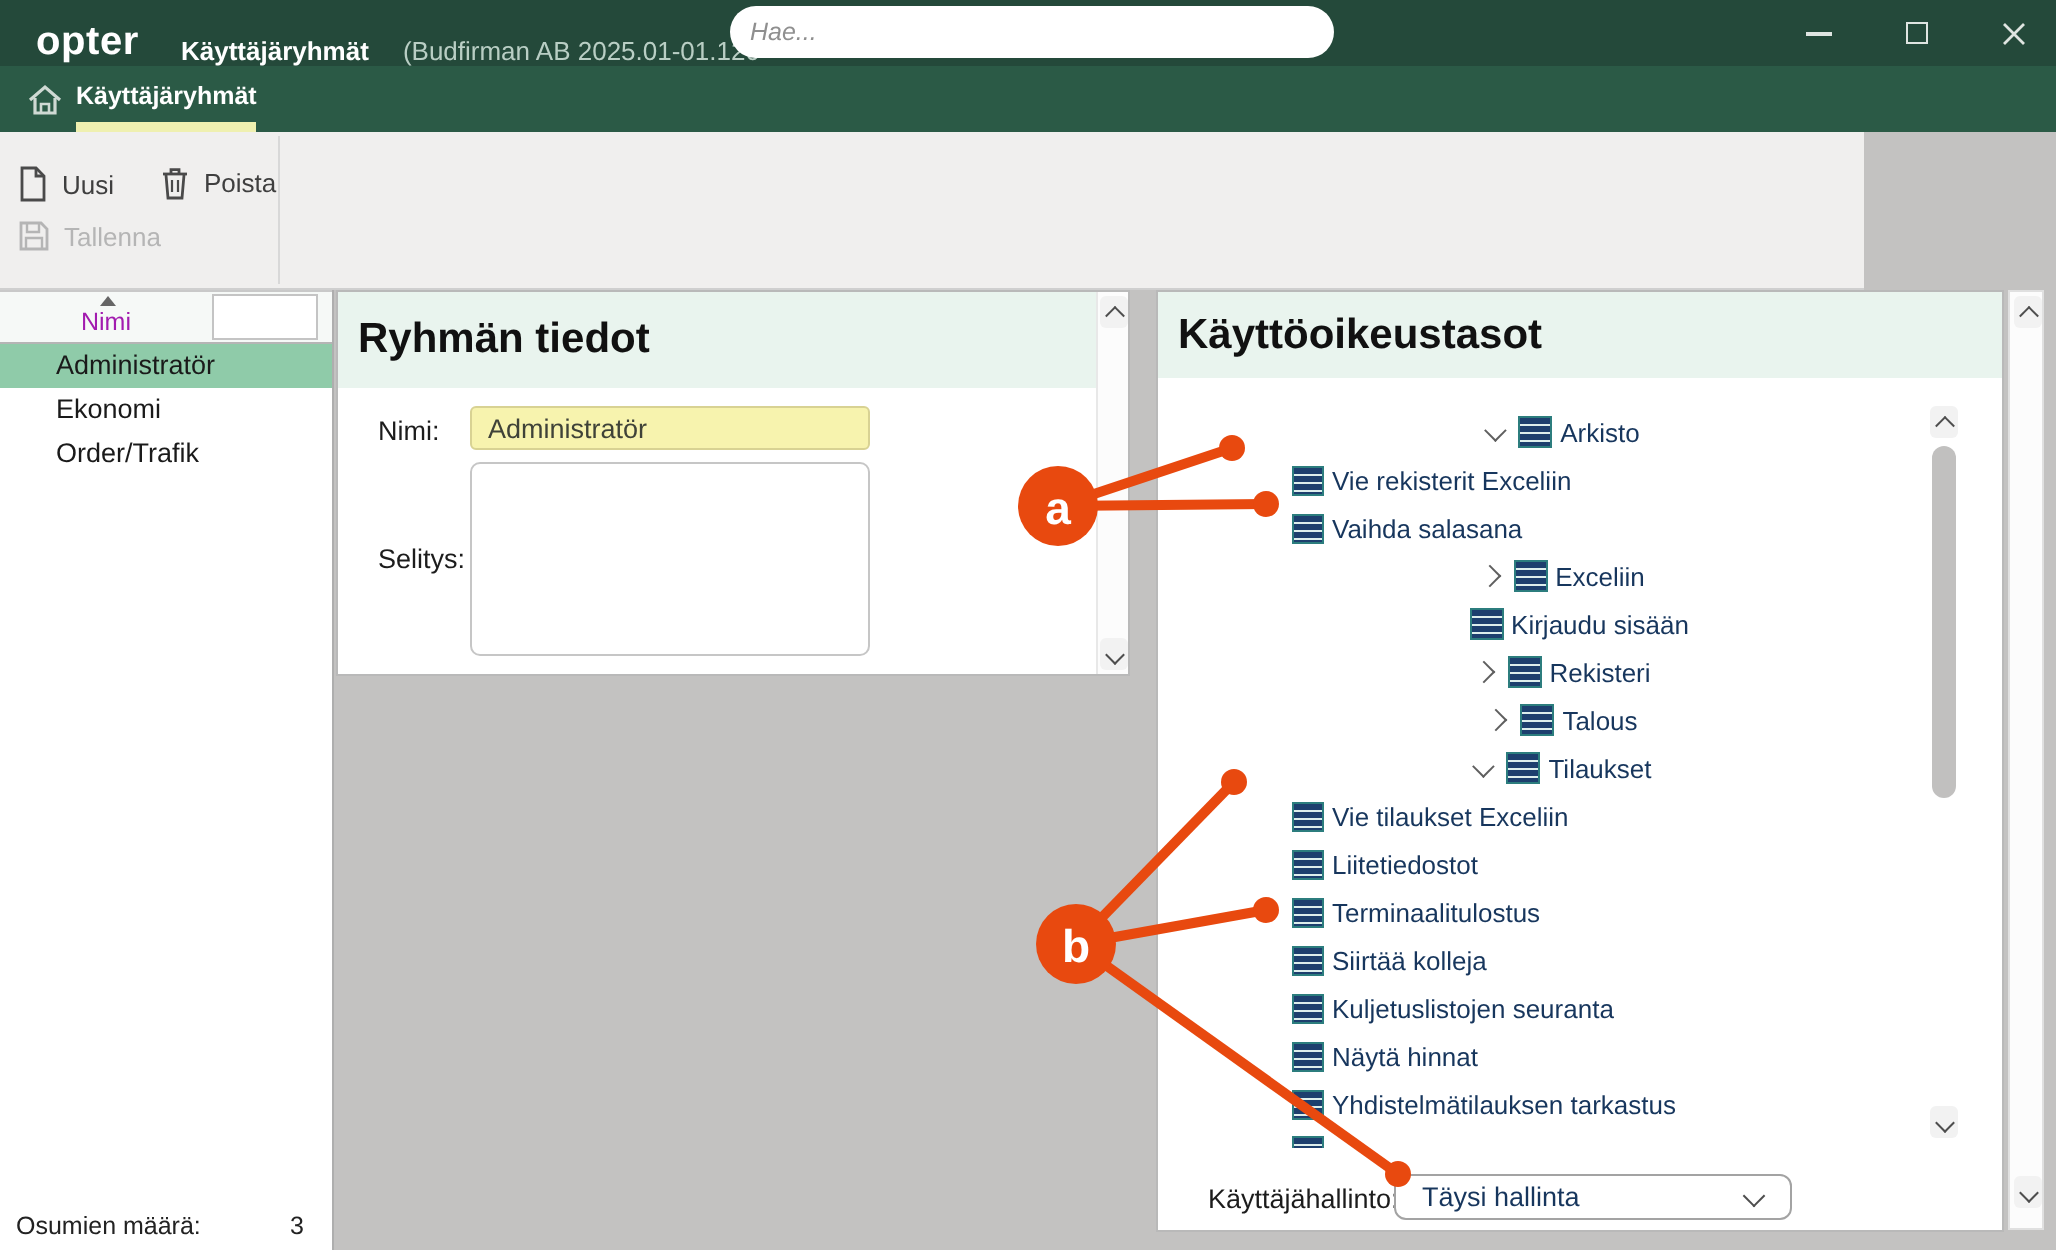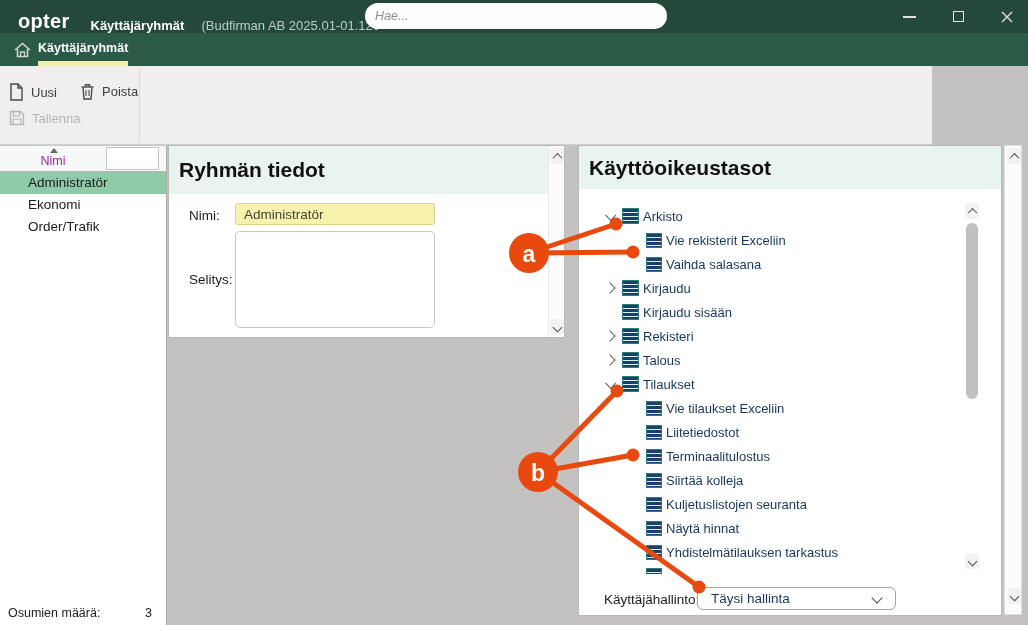--- a/index.html
+++ b/index.html
@@ -70,21 +70,21 @@
   .chev{display:inline-block;width:6px;height:6px;border-right:1.7px solid #4e4e4e;border-bottom:1.7px solid #4e4e4e;}
   .chev.up{transform:rotate(-135deg) translate(-1px,-1px);}
   .chev.down{transform:rotate(45deg);}
   .cg-scroll{right:0;top:0;bottom:0;width:16px;}
 
   
   .card-perm{left:578px;top:0;width:424px;height:471px;}
   .cp-header{position:absolute;left:0;top:0;right:0;height:43px;}
   .tree{position:absolute;left:0;top:58px;right:44px;height:372px;overflow:hidden;}
   .tree-row{height:24px;display:flex;align-items:center;}
-  .tree-row.lvl1{padding-left:24px;}
+  .tree-row.lvl1{padding-left:24px;justify-content:center;}
   .tree-row.lvl2{padding-left:67px;}
   .chev-box{width:14px;margin-right:5px;display:flex;justify-content:center;align-items:center;flex:none;}
   .tree-chev{display:inline-block;width:7px;height:7px;border-right:1.7px solid #5f5f5f;border-bottom:1.7px solid #5f5f5f;}
   .tree-chev.down{transform:rotate(45deg) translate(0,-1px);}
   .tree-chev.right{transform:rotate(-45deg);}
   .tree-icon{width:16px;height:15px;border:1px solid #2c7d7e;box-sizing:border-box;background:repeating-linear-gradient(180deg,#1d3f6e 0px,#1d3f6e 3px,#ddeeec 3px,#ddeeec 4px);margin-right:4px;flex:none;}
   .lvl1 .tree-icon{width:17px;height:16px;}
   .tree-label{font-size:13px;color:#17365d;white-space:nowrap;}
   .tree-row.partial{height:10px;overflow:hidden;align-items:flex-start;}
   .tree-row.partial .tree-icon{margin-top:4px;}
@@ -226,21 +226,21 @@
           </div>
           <div class="tree-row lvl2">
             <span class="tree-icon"></span>
             <span class="tree-label">Vaihda salasana</span>
           </div>
           <div class="tree-row lvl1">
             <span class="chev-box">
               <span class="tree-chev right"></span>
             </span>
             <span class="tree-icon"></span>
-            <span class="tree-label">Kirjaudu</span>
+            <span class="tree-label">Exceliin</span>
           </div>
           <div class="tree-row lvl1">
             <span class="chev-box"></span>
             <span class="tree-icon"></span>
             <span class="tree-label">Kirjaudu sisään</span>
           </div>
           <div class="tree-row lvl1">
             <span class="chev-box">
               <span class="tree-chev right"></span>
             </span>

